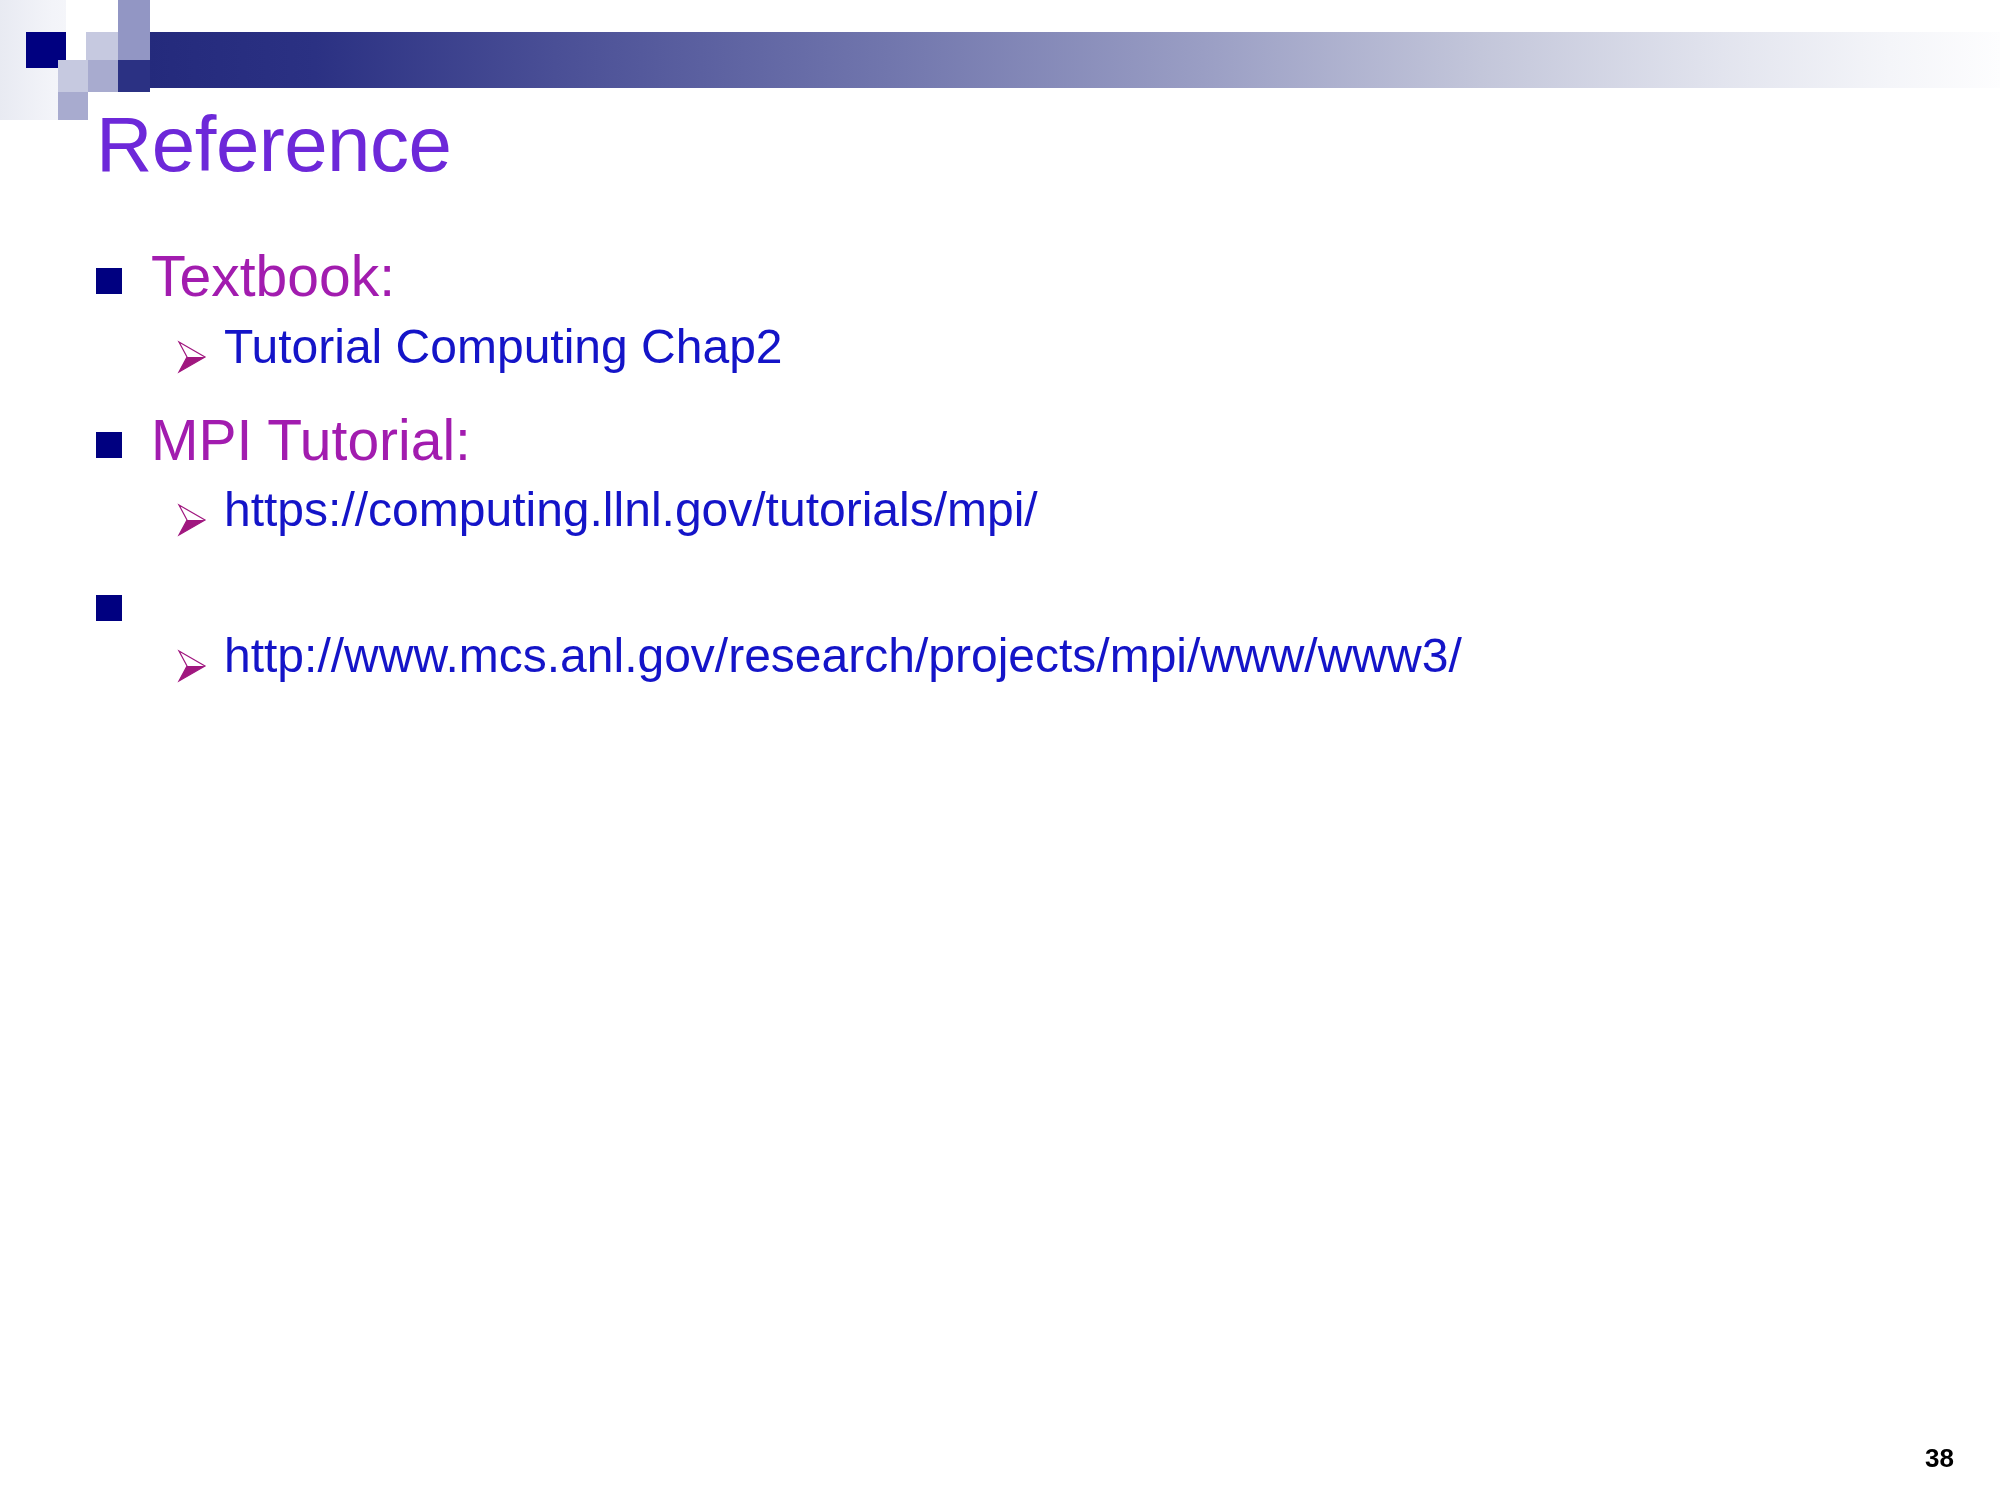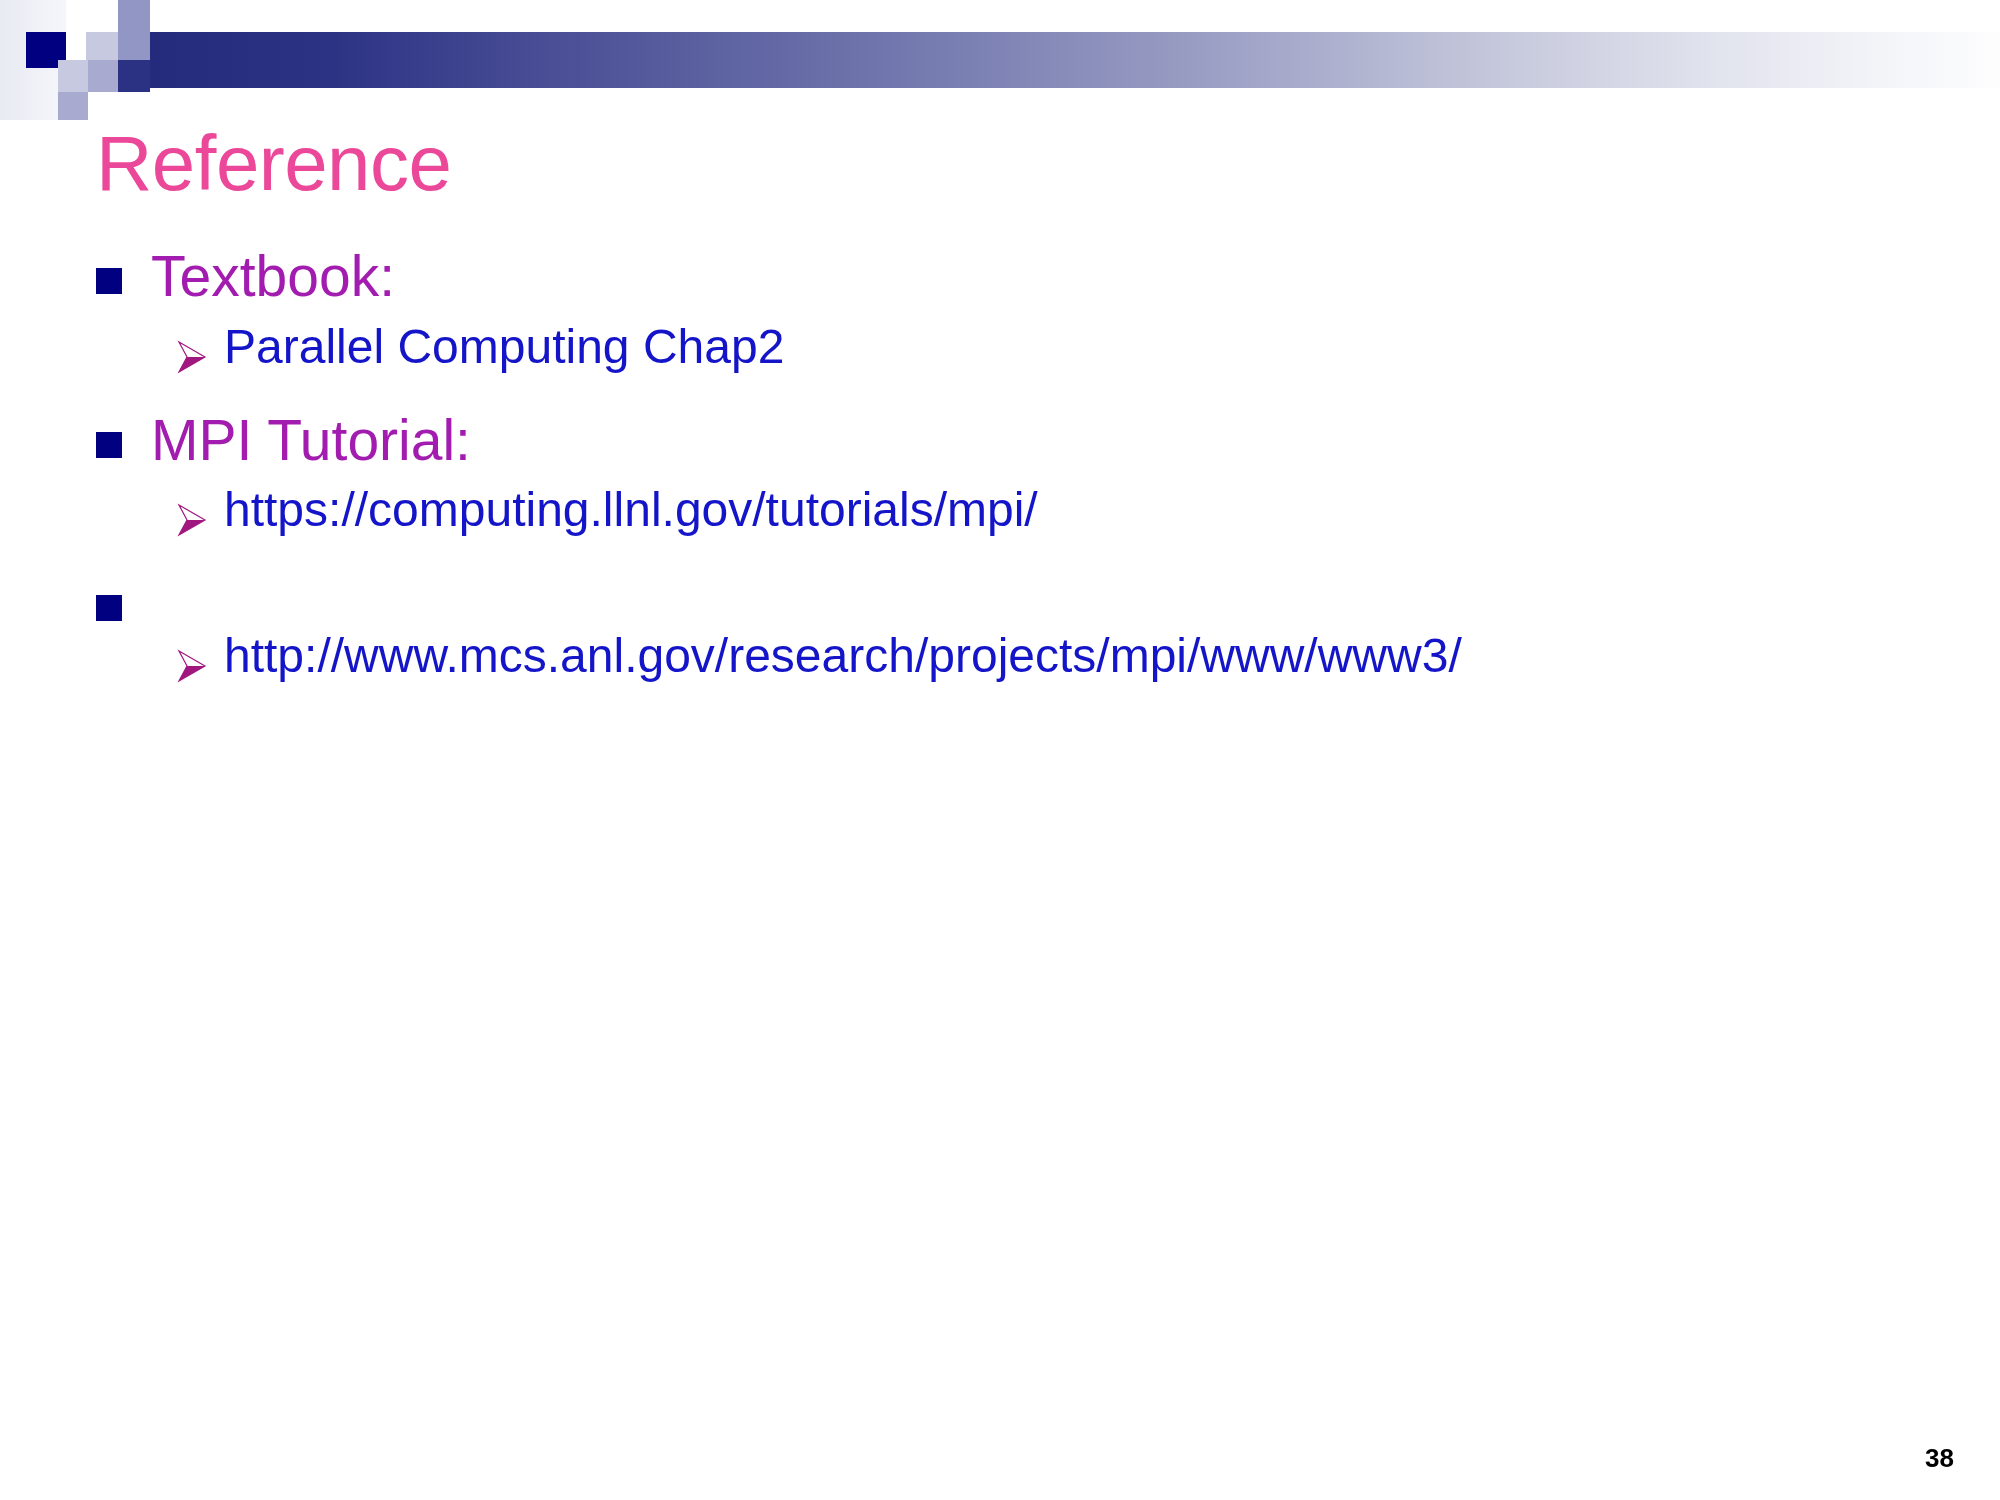--- a/index.html
+++ b/index.html
@@ -65,24 +65,23 @@
   .sq-white  { background: #ffffff; }
 
   
   #title {
     position: absolute;
     left: 96px;
     top: 104px;
     width: 1700px;
     font-size: 78px;
     line-height: 1.05;
-    color: #ec4899;
+    color: #6d28d9;
     font-weight: 400;
     letter-spacing: -0.5px;
-    margin-top: 19px;
   }
 
   
   #body {
     position: absolute;
     left: 96px;
     top: 242px;
     width: 1790px;
   }
 
@@ -175,21 +174,21 @@
     <span class="lvl1-bullet"></span>
     <span class="lvl1-text">Textbook:</span>
   </div>
   <div class="lvl2">
     <span class="lvl2-bullet">
       <svg viewBox="0 0 32 46" xmlns="http://www.w3.org/2000/svg">
         <path d="M3 8 L29 23 L3 38 L11 23 Z" fill="#ffffff" stroke="#a0177f" stroke-width="1.2"></path>
         <path d="M3 38 L29 23 L11 23 Z" fill="#a0177f"></path>
       </svg>
     </span>
-    <span class="lvl2-text">Parallel Computing Chap2</span>
+    <span class="lvl2-text">Tutorial Computing Chap2</span>
   </div>
 
   <div class="gap-sm"></div>
 
   <div class="lvl1">
     <span class="lvl1-bullet"></span>
     <span class="lvl1-text">MPI Tutorial:</span>
   </div>
   <div class="lvl2">
     <span class="lvl2-bullet">

